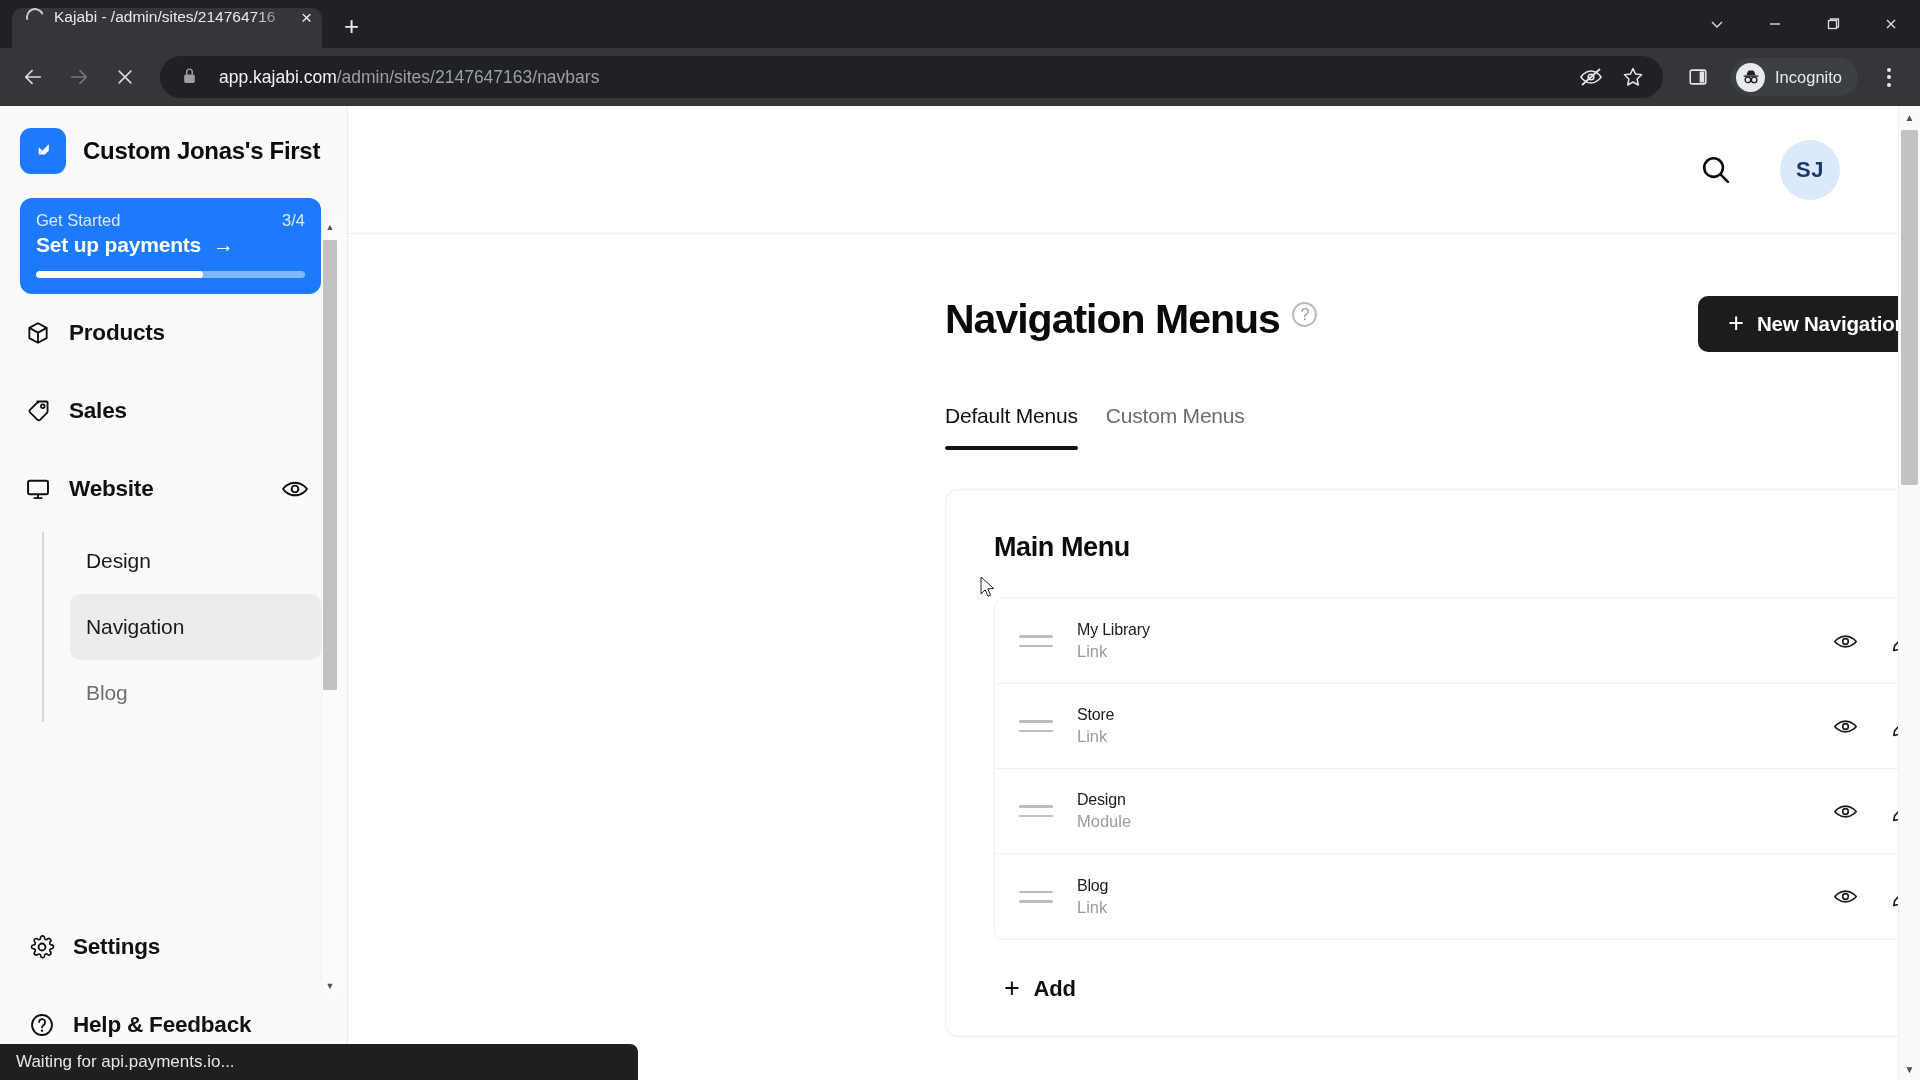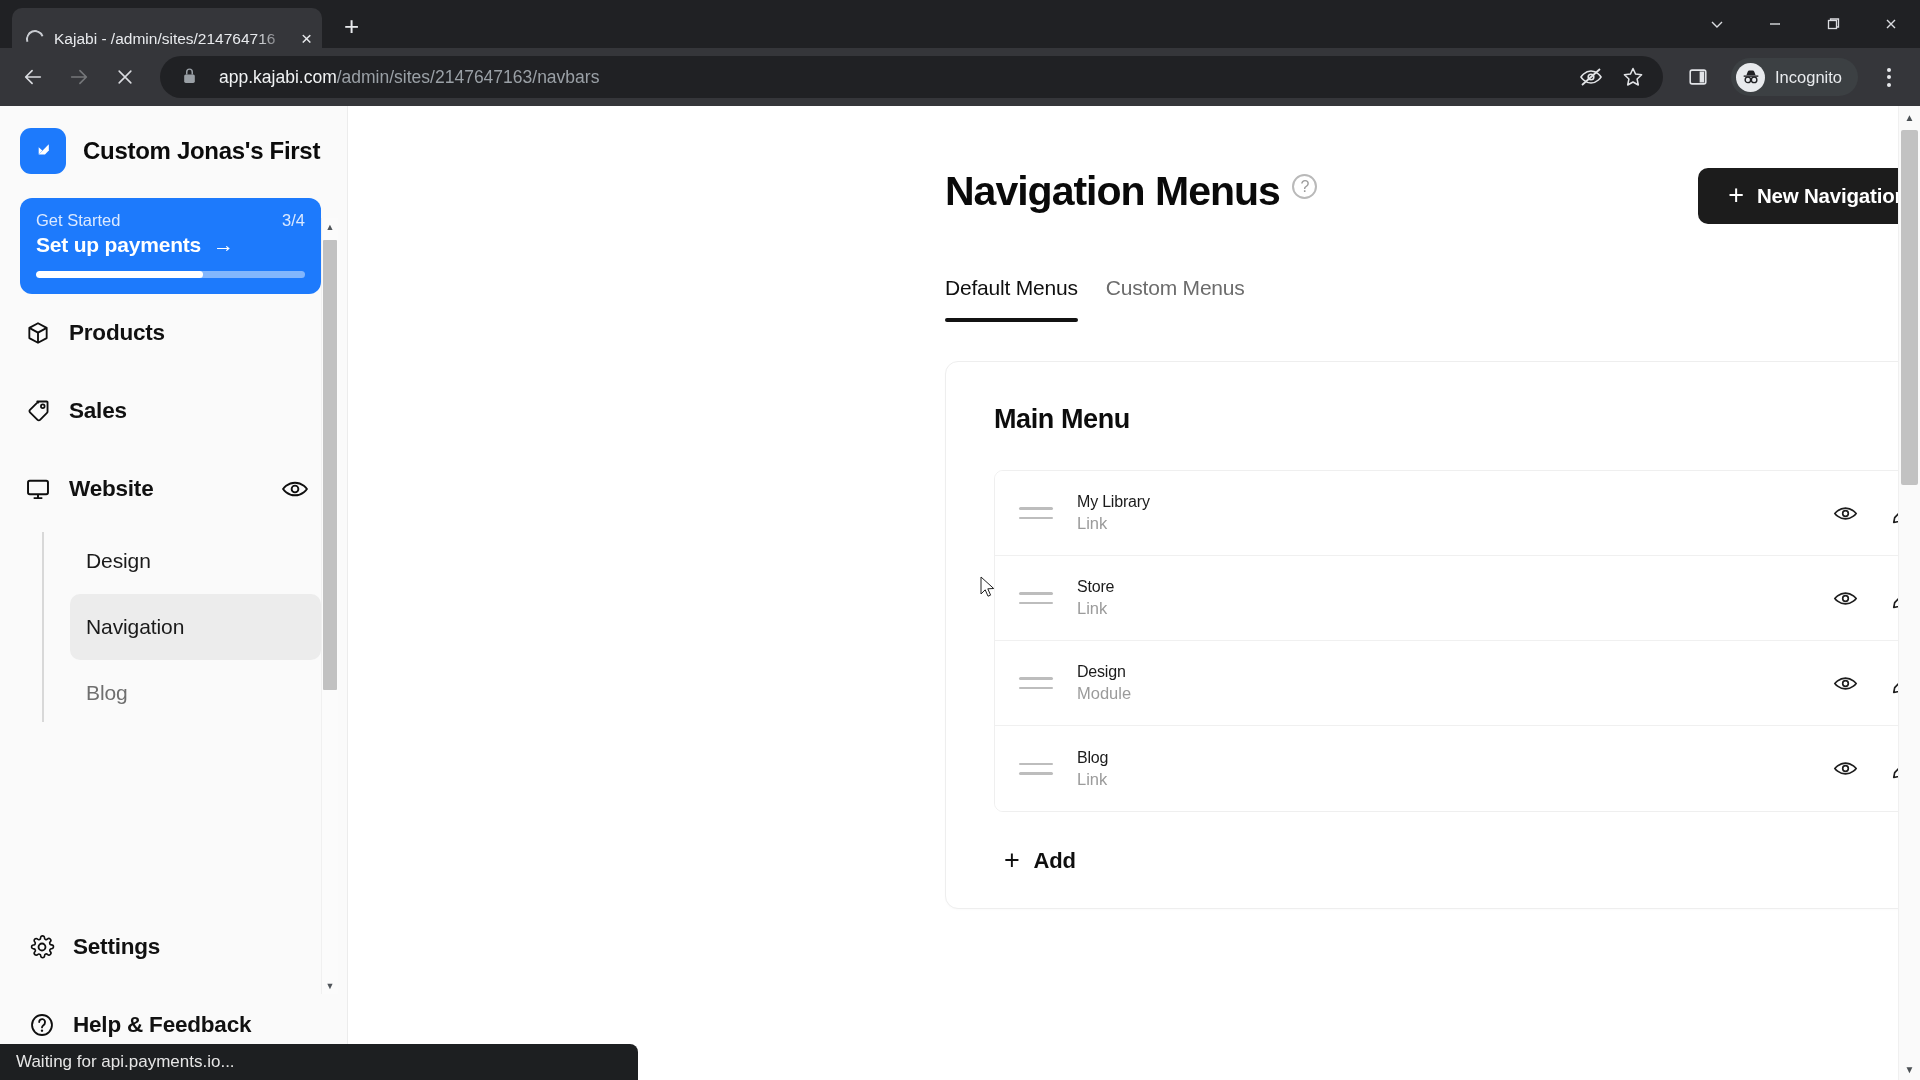--- a/index.html
+++ b/index.html
@@ -13,21 +13,21 @@
   
   .browser { width: 1920px; height: 1080px; display: flex; flex-direction: column; position: relative; }
 
   .tabstrip {
     height: 48px; background: #202124;
     display: flex; align-items: flex-end; padding-left: 12px; position: relative;
   }
   .tab {
     width: 310px; height: 40px; background: #35363a;
     border-radius: 10px 10px 0 0;
-    display: flex; align-items: flex-end; padding: 0 10px 0 14px; gap: 10px;
+    display: flex; align-items: flex-start; padding: 0 10px 0 14px; gap: 10px;
     position: relative;
   }
   .tab-spinner {
     width: 18px; height: 18px; border-radius: 50%;
     border: 2px solid transparent;
     border-top-color: #c9ccd1; border-left-color: #c9ccd1;
     transform: rotate(25deg);
     flex: 0 0 auto;
   }
   .tab-title {
@@ -412,20 +412,29 @@
       </div>
 
       <div class="sb-scrollbar">
         <div class="sb-arrow">▲</div>
         <div class="sb-thumb"></div>
         <div class="sb-arrow bottom">▼</div>
       </div>
     </aside>
 
     <main class="main">
+      <div class="topbar">
+        <span class="search-btn">
+          <svg width="33" height="33" viewBox="0 0 24 24">
+              <circle cx="10.6" cy="10.6" r="6.8" stroke="#0c0c0c" stroke-width="1.9" fill="none"></circle>
+              <path d="M15.6 15.6L21 21" stroke="#0c0c0c" stroke-width="1.9" stroke-linecap="round"></path>
+            </svg>
+        </span>
+        <span class="avatar">SJ</span>
+      </div>
 
       <div class="content">
         <div class="page-head">
           <h1 class="page-title">
             <span>Navigation Menus</span>
             <span class="help-circle">?</span>
           </h1>
           <button class="new-btn">
             <span class="plus-glyph">+</span>
             <span>New Navigation Menu</span>

